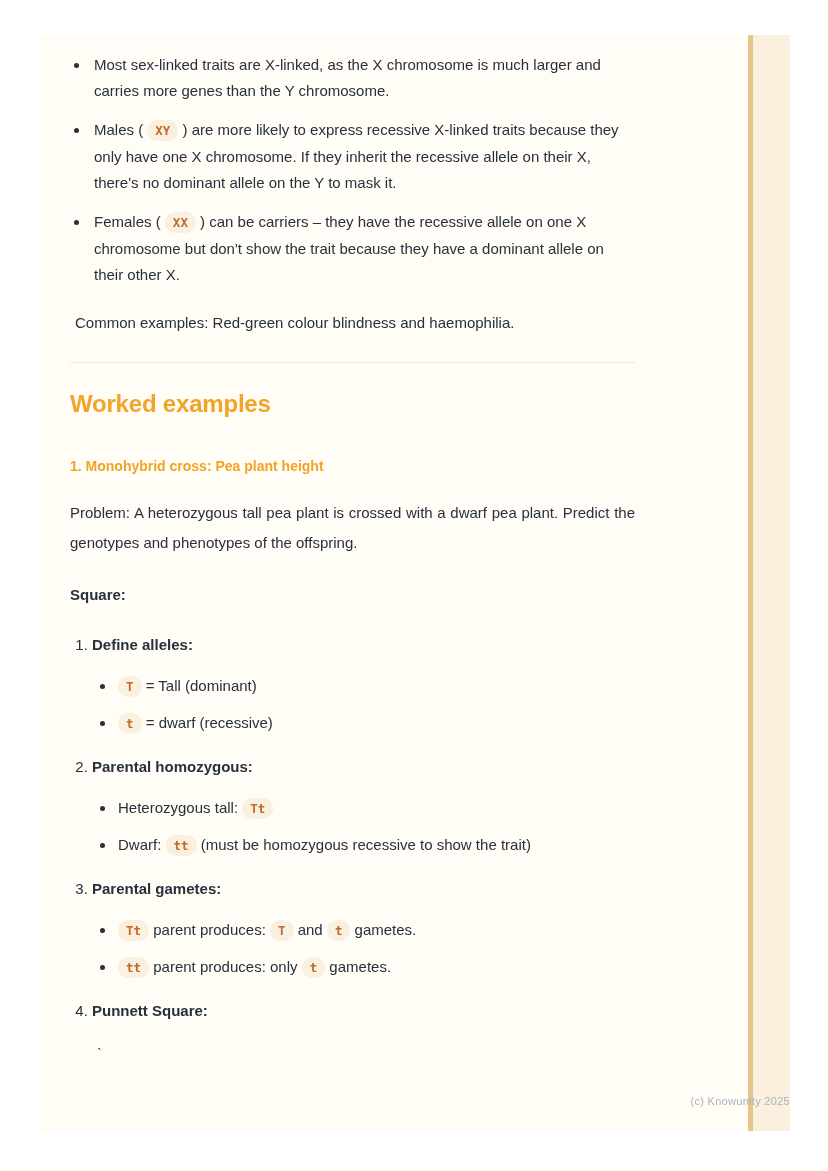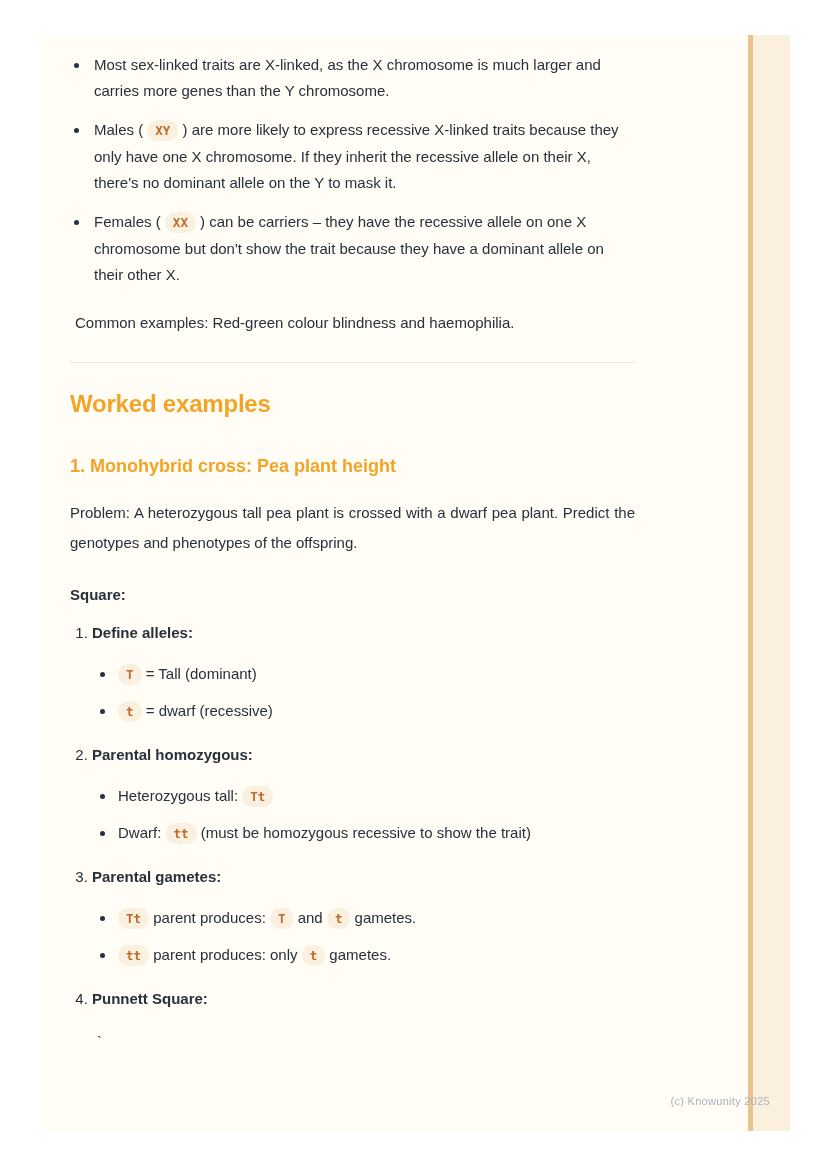--- a/index.html
+++ b/index.html
@@ -34,32 +34,32 @@
   .code{
     font-family:"DejaVu Sans Mono","Liberation Mono",monospace;
     font-size:12.5px;font-weight:700;color:var(--code-fg);
     background:var(--code-bg);border-radius:10px;padding:3px 8px;
     white-space:nowrap;
   }
   p.common{margin:22px 5px 0;}
   hr.divider{border:none;border-top:1px solid var(--divider);margin:26px 0 0;}
   h2.worked{color:var(--accent);font-size:24px;line-height:28px;
     font-weight:700;margin:27px 0 0;letter-spacing:-0.2px;}
-  h3.example{color:var(--accent);font-size:18px;line-height:24px;
+  h3.example{color:var(--accent);font-size:14px;line-height:24px;
     font-weight:700;margin:36px 0 0;}
   p.problem{margin:20px 0 0;text-align:justify;line-height:30px;}
   p.working{margin:24px 0 0;font-weight:700;}
-  ol.steps{margin:12px 0 0;padding-left:22px;}
+  ol.steps{margin:24px 0 0;padding-left:22px;}
   ol.steps>li{margin-bottom:17px;}
   .step-label{font-weight:700;}
   ul.sublist{list-style:disc;padding-left:24px;margin:15px 0 3px;}
   ul.sublist>li{margin-bottom:10px;padding-left:2px;}
   p.stray{margin:14px 0 0 27px;}
   .footer{
-    position:absolute;right:20px;bottom:17px;z-index:3;
+    position:absolute;right:0;bottom:17px;z-index:3;
     font-size:11px;color:var(--footer-fg);letter-spacing:0.3px;
   }
 </style>
 </head>
 <body>
 
 <div class="card">
   <div class="stripe-band"></div>
   <div class="stripe-line"></div>
 

